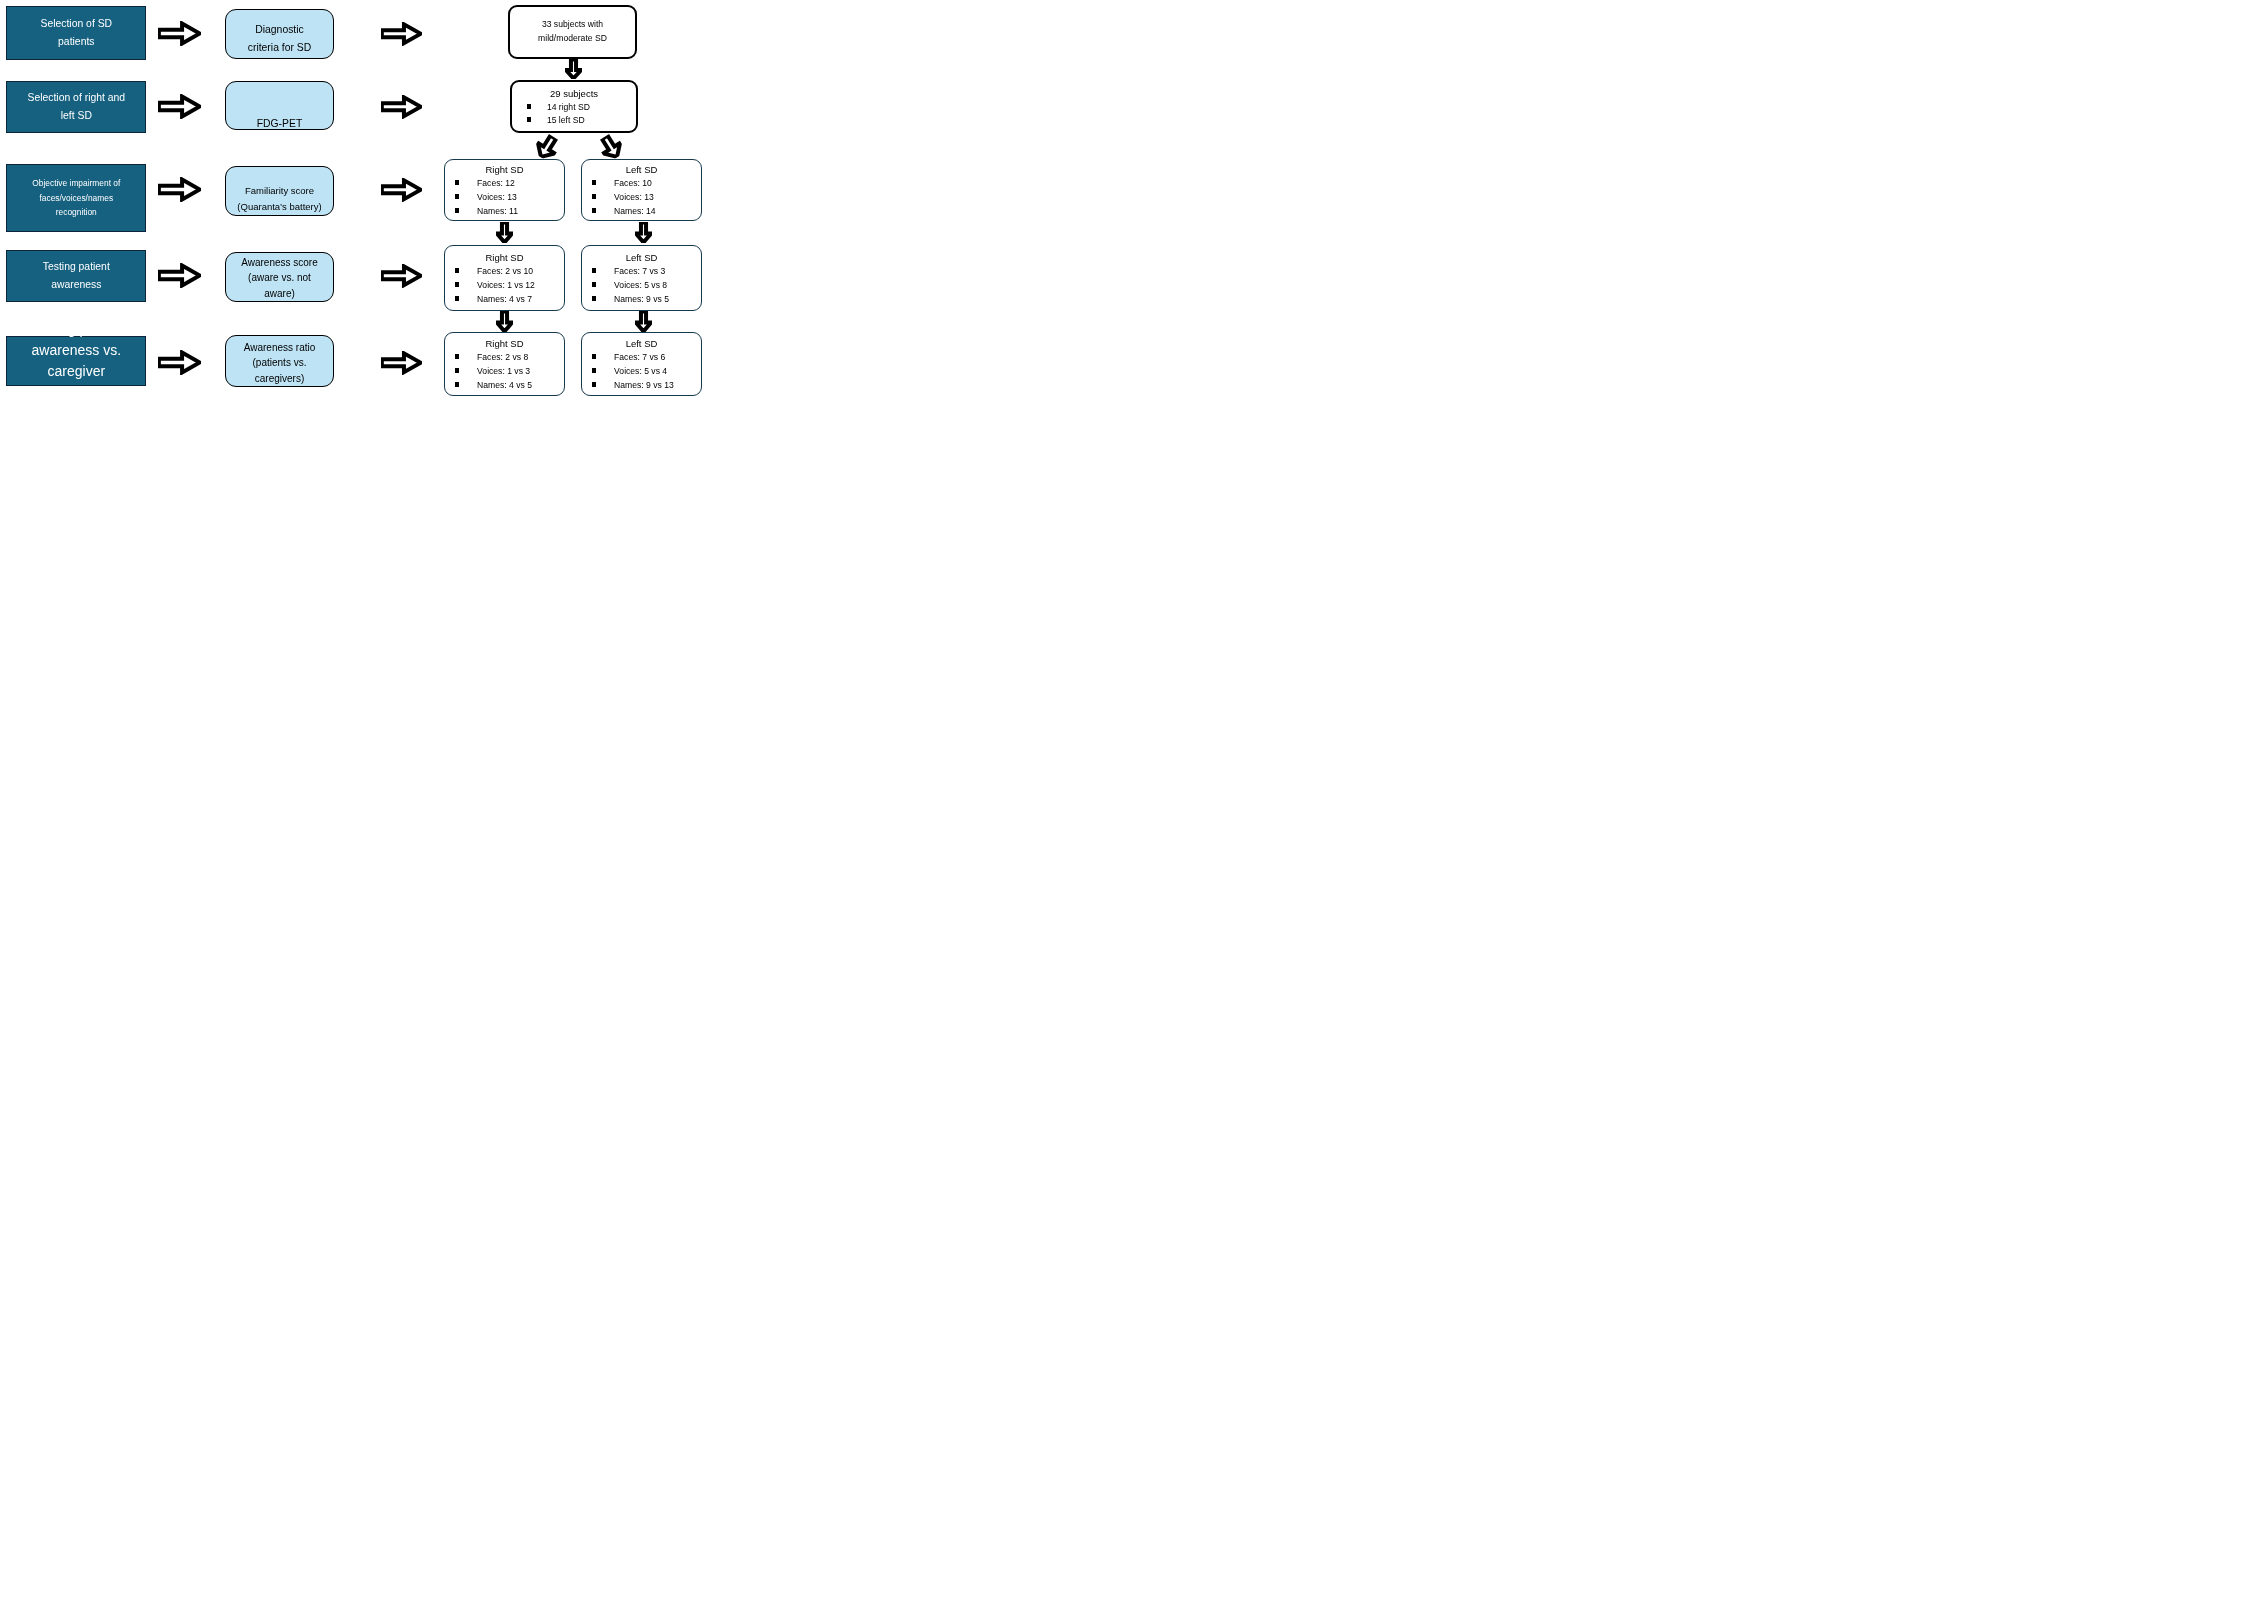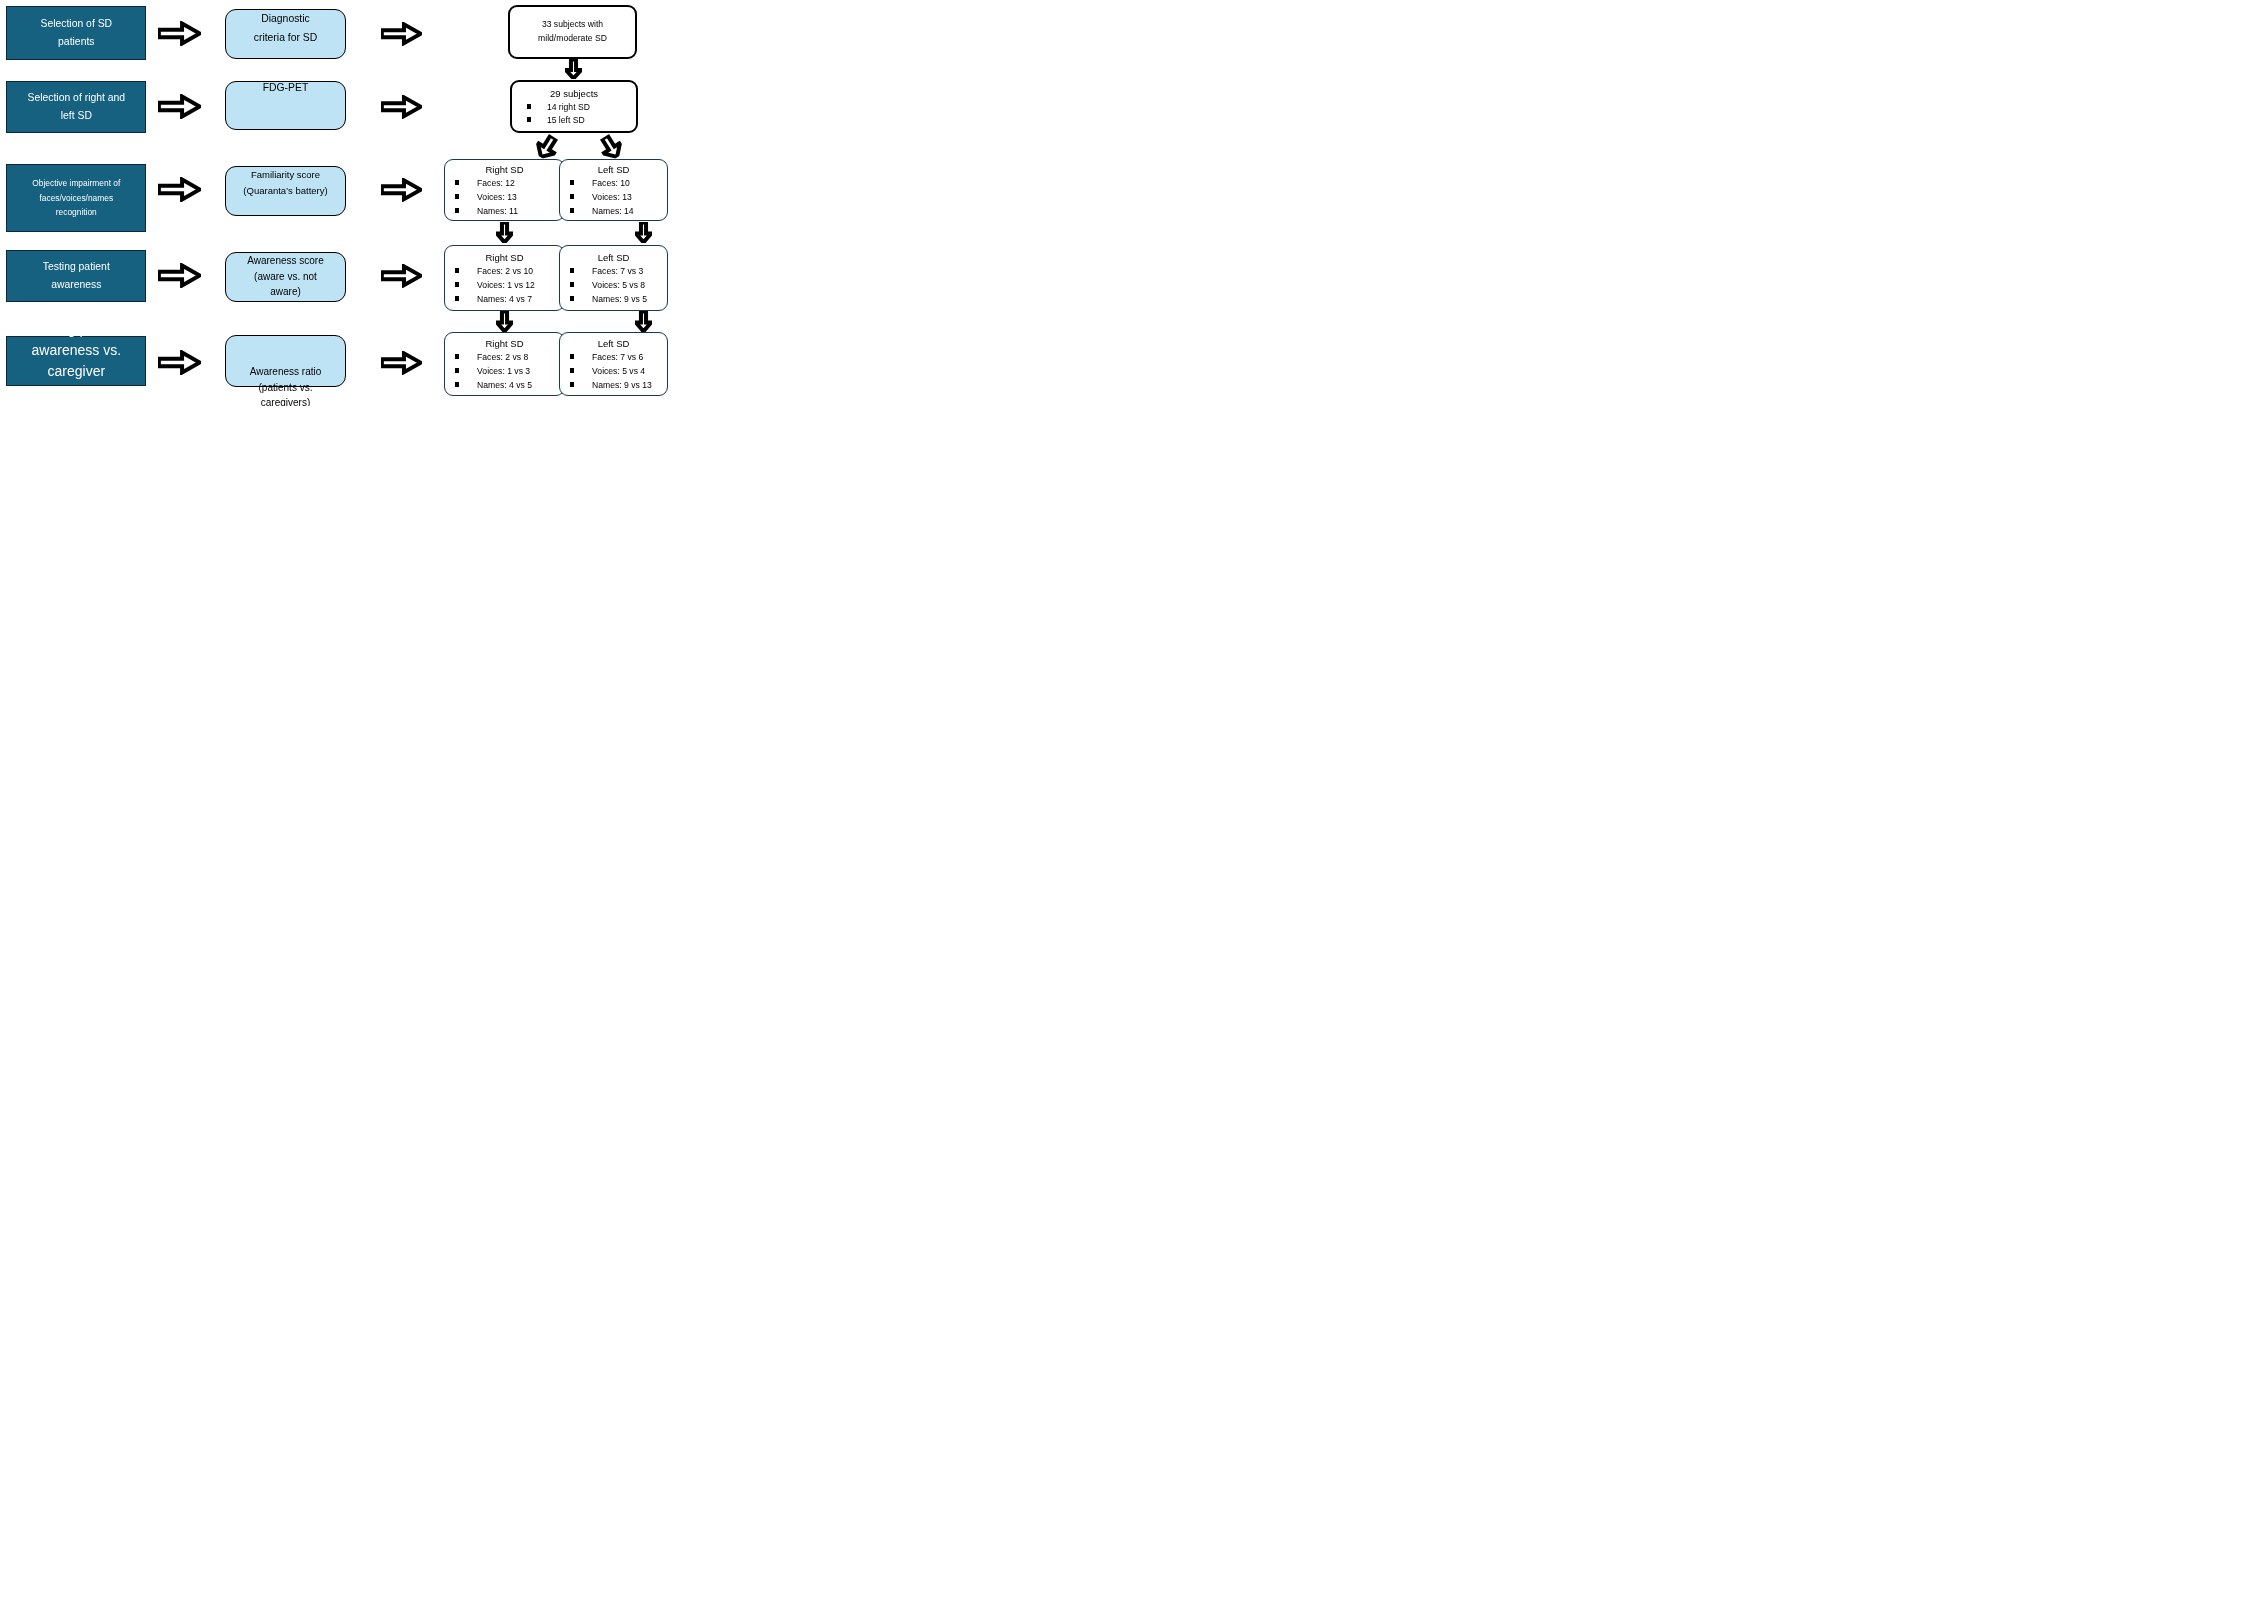--- a/index.html
+++ b/index.html
@@ -31,26 +31,26 @@
   .dark-box .inner{max-width:105px;}
   .step1{top:6.3px;height:54px;font-size:10.4px;line-height:1.75;}
   .step2{top:81px;height:52px;font-size:10.4px;line-height:1.75;}
   .step3{top:164px;height:68px;font-size:8.4px;line-height:1.72;}
   .step3 .inner{max-width:100px;}
   .step4{top:250px;height:52px;font-size:10.4px;line-height:1.75;}
   .step5{top:336px;height:50px;font-size:14px;line-height:1.5;}
   .step5 .inner{max-width:103px;}
   
   .light-box{
-    position:absolute;left:225px;width:121px;
+    position:absolute;left:225px;width:109px;
     background:var(--light-fill);
     border:1.8px solid var(--line);
     border-radius:11px;
     color:#000;
-    display:flex;align-items:flex-start;justify-content:center;
+    display:flex;align-items:flex-end;justify-content:center;
     text-align:center;
   }
   .method1{top:9px;height:50px;font-size:10.4px;line-height:1.8;}
   .method1 .inner{max-width:77px;}
   .method2{top:81px;height:49px;font-size:10.4px;}
   .method3{top:166px;height:50px;font-size:9.5px;line-height:1.7;}
   .method3 .inner{max-width:97px;}
   .method4{top:252px;height:50px;font-size:10px;line-height:1.55;}
   .method4 .inner{max-width:81px;}
   .method5{top:335px;height:52px;font-size:10px;line-height:1.55;}
@@ -66,21 +66,21 @@
   .box-initial .inner{max-width:99px;}
   .box-selected{left:510px;top:80px;width:128px;height:53px;}
   .box-selected .box-title{font-size:9.5px;margin-bottom:2.3px;}
   .result-box{
     position:absolute;background:#fff;color:#000;
     border:1.8px solid var(--result-border);border-radius:9px;
     display:flex;flex-direction:column;justify-content:center;
   }
   .result-box .box-title{font-size:9.5px;text-align:center;margin-bottom:2.7px;}
   .col-right{left:444px;width:121px;}
-  .col-left{left:559px;width:109px;}
+  .col-left{left:581px;width:121px;}
   .row3{top:159px;height:62px;}
   .row4{top:245px;height:66px;}
   .row5{top:332px;height:64px;}
   
   .bullets{display:flex;flex-direction:column;gap:4.1px;width:100%;padding-left:10px;}
   .box-selected .bullets{padding-left:15.4px;gap:3.2px;}
   .bullet-row{display:flex;align-items:center;font-size:8.6px;text-align:left;}
   .bullet-square{
     width:4.1px;height:5px;background:#000;flex:0 0 auto;
     margin-right:18px;

